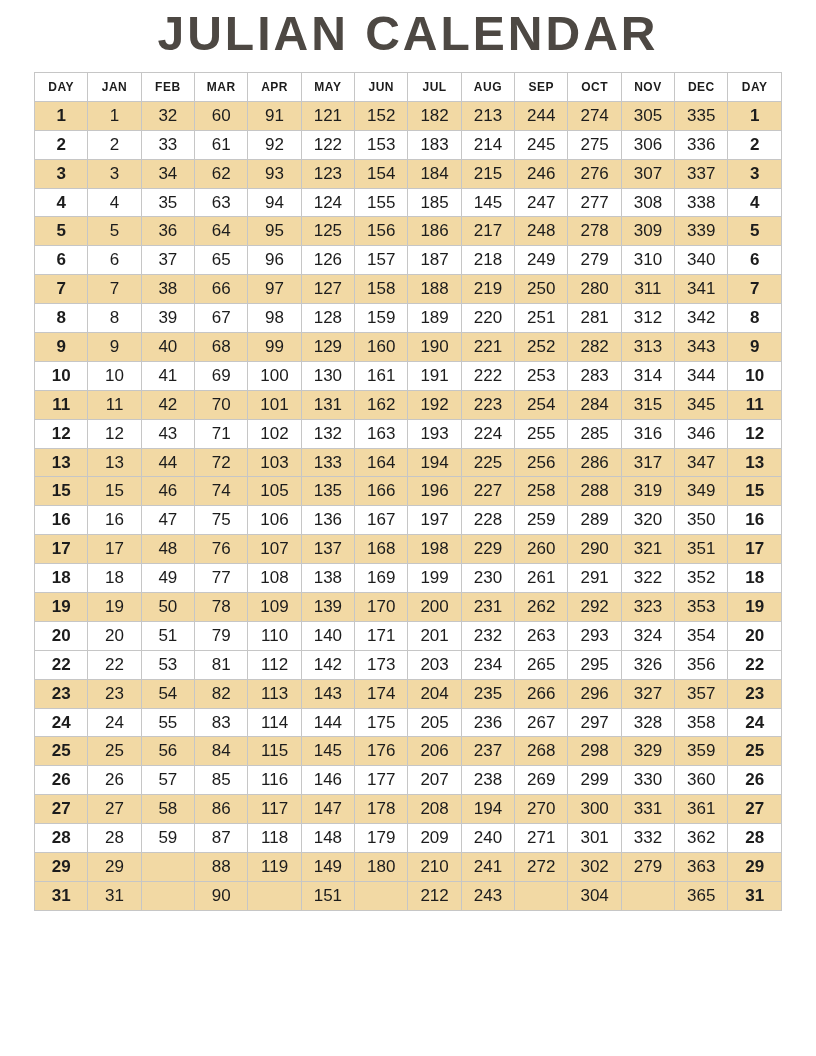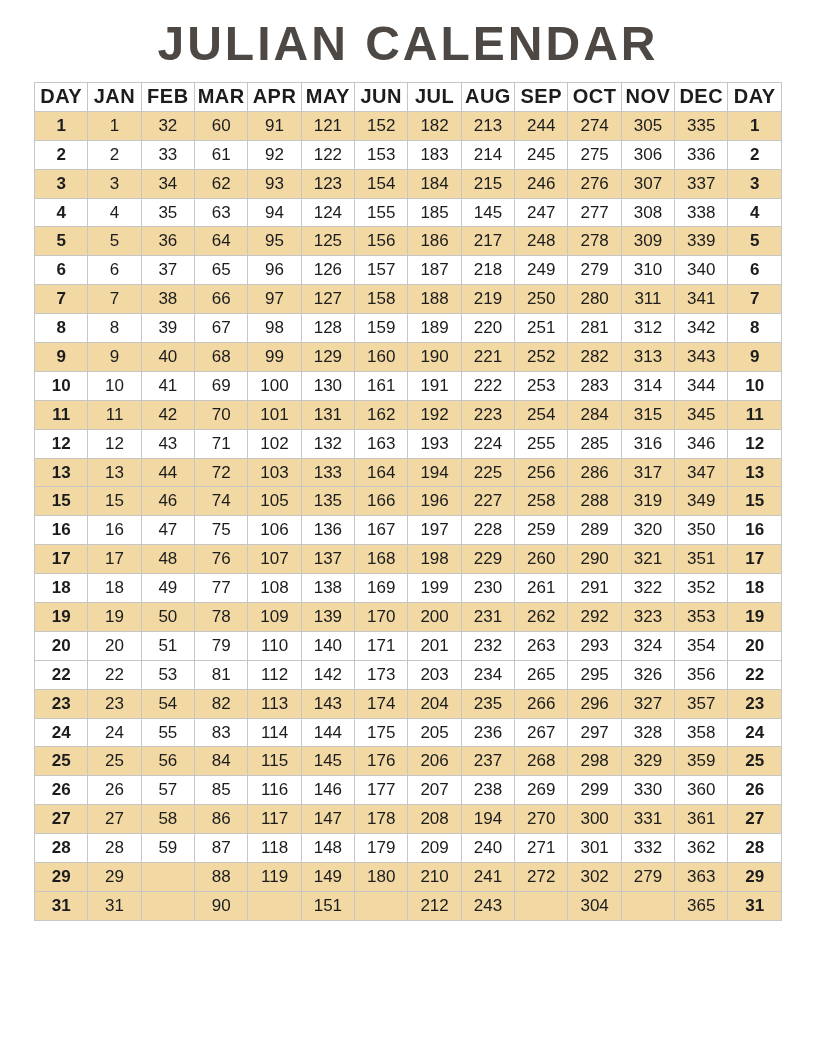--- a/index.html
+++ b/index.html
@@ -12,21 +12,21 @@
     -webkit-font-smoothing: antialiased;
   }
   .page {
     width: 816px;
     height: 1056px;
     box-sizing: border-box;
     overflow: hidden;
   }
   .title {
     margin: 0;
-    padding-top: 14px;
+    padding-top: 4px;
     height: 68px;
     line-height: 60px;
     text-align: center;
     font-size: 48px;
     font-weight: bold;
     letter-spacing: 3px;
     color: #4d4843;
   }
   table.julian {
     border-collapse: collapse;
@@ -41,21 +41,21 @@
     border: 1px solid #c6c6c6;
     text-align: center;
     vertical-align: middle;
     height: 27.9px;
     padding: 0;
     overflow: hidden;
   }
   table.julian th {
     background: #ffffff;
     font-weight: bold;
-    font-size: 20px;
+    font-size: 12px;
     letter-spacing: 0.5px;
   }
   table.julian tr.row-odd td { background: #f2d9a4; }
   table.julian tr.row-even td { background: #ffffff; }
   table.julian td.day-col {
     font-weight: bold;
   }
 </style>
 </head>
 <body>

